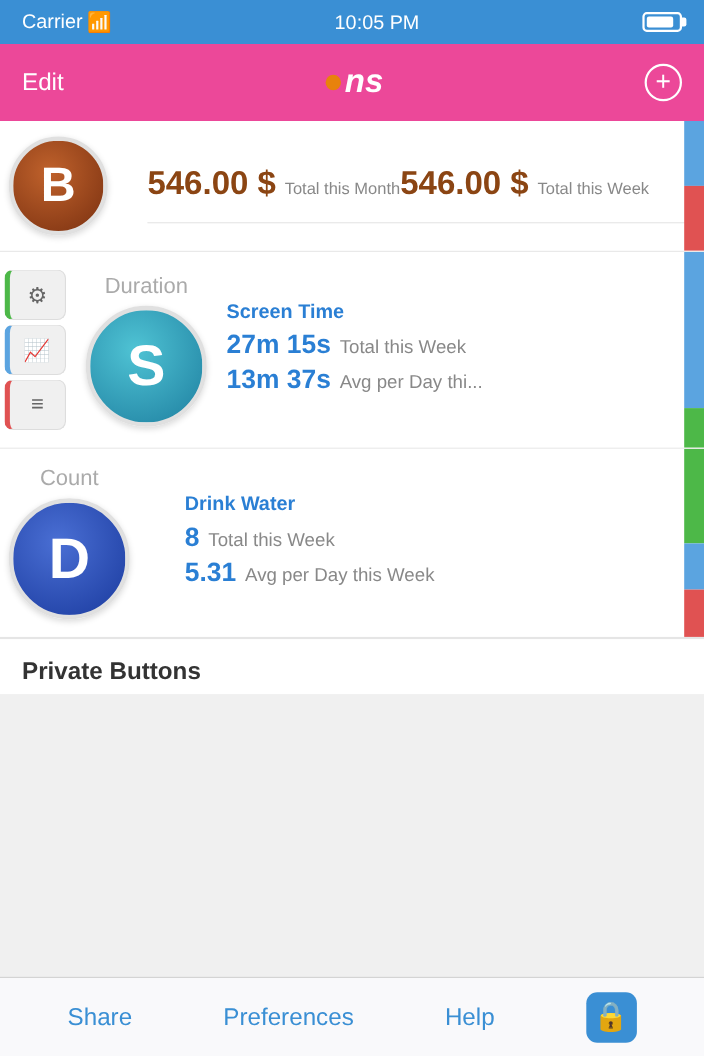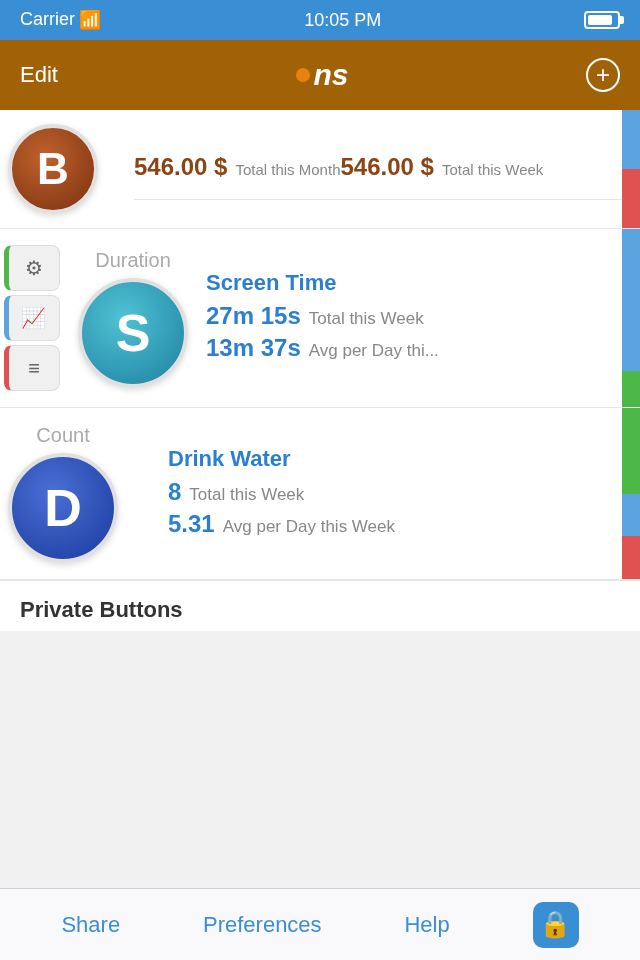--- a/index.html
+++ b/index.html
@@ -46,21 +46,21 @@
       background: white;
       height: 100%;
       width: 85%;
       border-radius: 2px;
     }
 
     
     .nav-bar {
       width: 100%;
       height: 70px;
-      background: #a16207;
+      background: #ec4899;
       display: flex;
       align-items: center;
       justify-content: space-between;
       padding: 0 20px;
     }
     .nav-edit {
       color: white;
       font-size: 22px;
       font-weight: 400;
     }
@@ -180,21 +180,21 @@
     .avatar-circle.dark-blue {
       background: radial-gradient(circle at 40% 35%, #4a6fd4, #1a3a9e);
     }
 
     
     .tracker-info {
       flex: 1;
       padding-right: 10px;
     }
     .tracker-name {
-      font-size: 22px;
+      font-size: 18px;
       font-weight: 700;
       color: #2a7fd4;
       margin-bottom: 6px;
     }
     .tracker-stat {
       display: flex;
       align-items: baseline;
       gap: 8px;
       margin-bottom: 4px;
     }
@@ -216,21 +216,21 @@
       align-items: center;
       border-bottom: 1px solid #e5e5e5;
       overflow: hidden;
     }
     .item-first .info {
       margin-left: 18px;
       flex: 1;
     }
     .stat-value-brown {
       color: #8b4513;
-      font-size: 24px;
+      font-size: 30px;
       font-weight: 700;
     }
     .stat-label-gray {
       font-size: 15px;
       color: #888;
     }
 
     
     .private-section {
       background: white;

